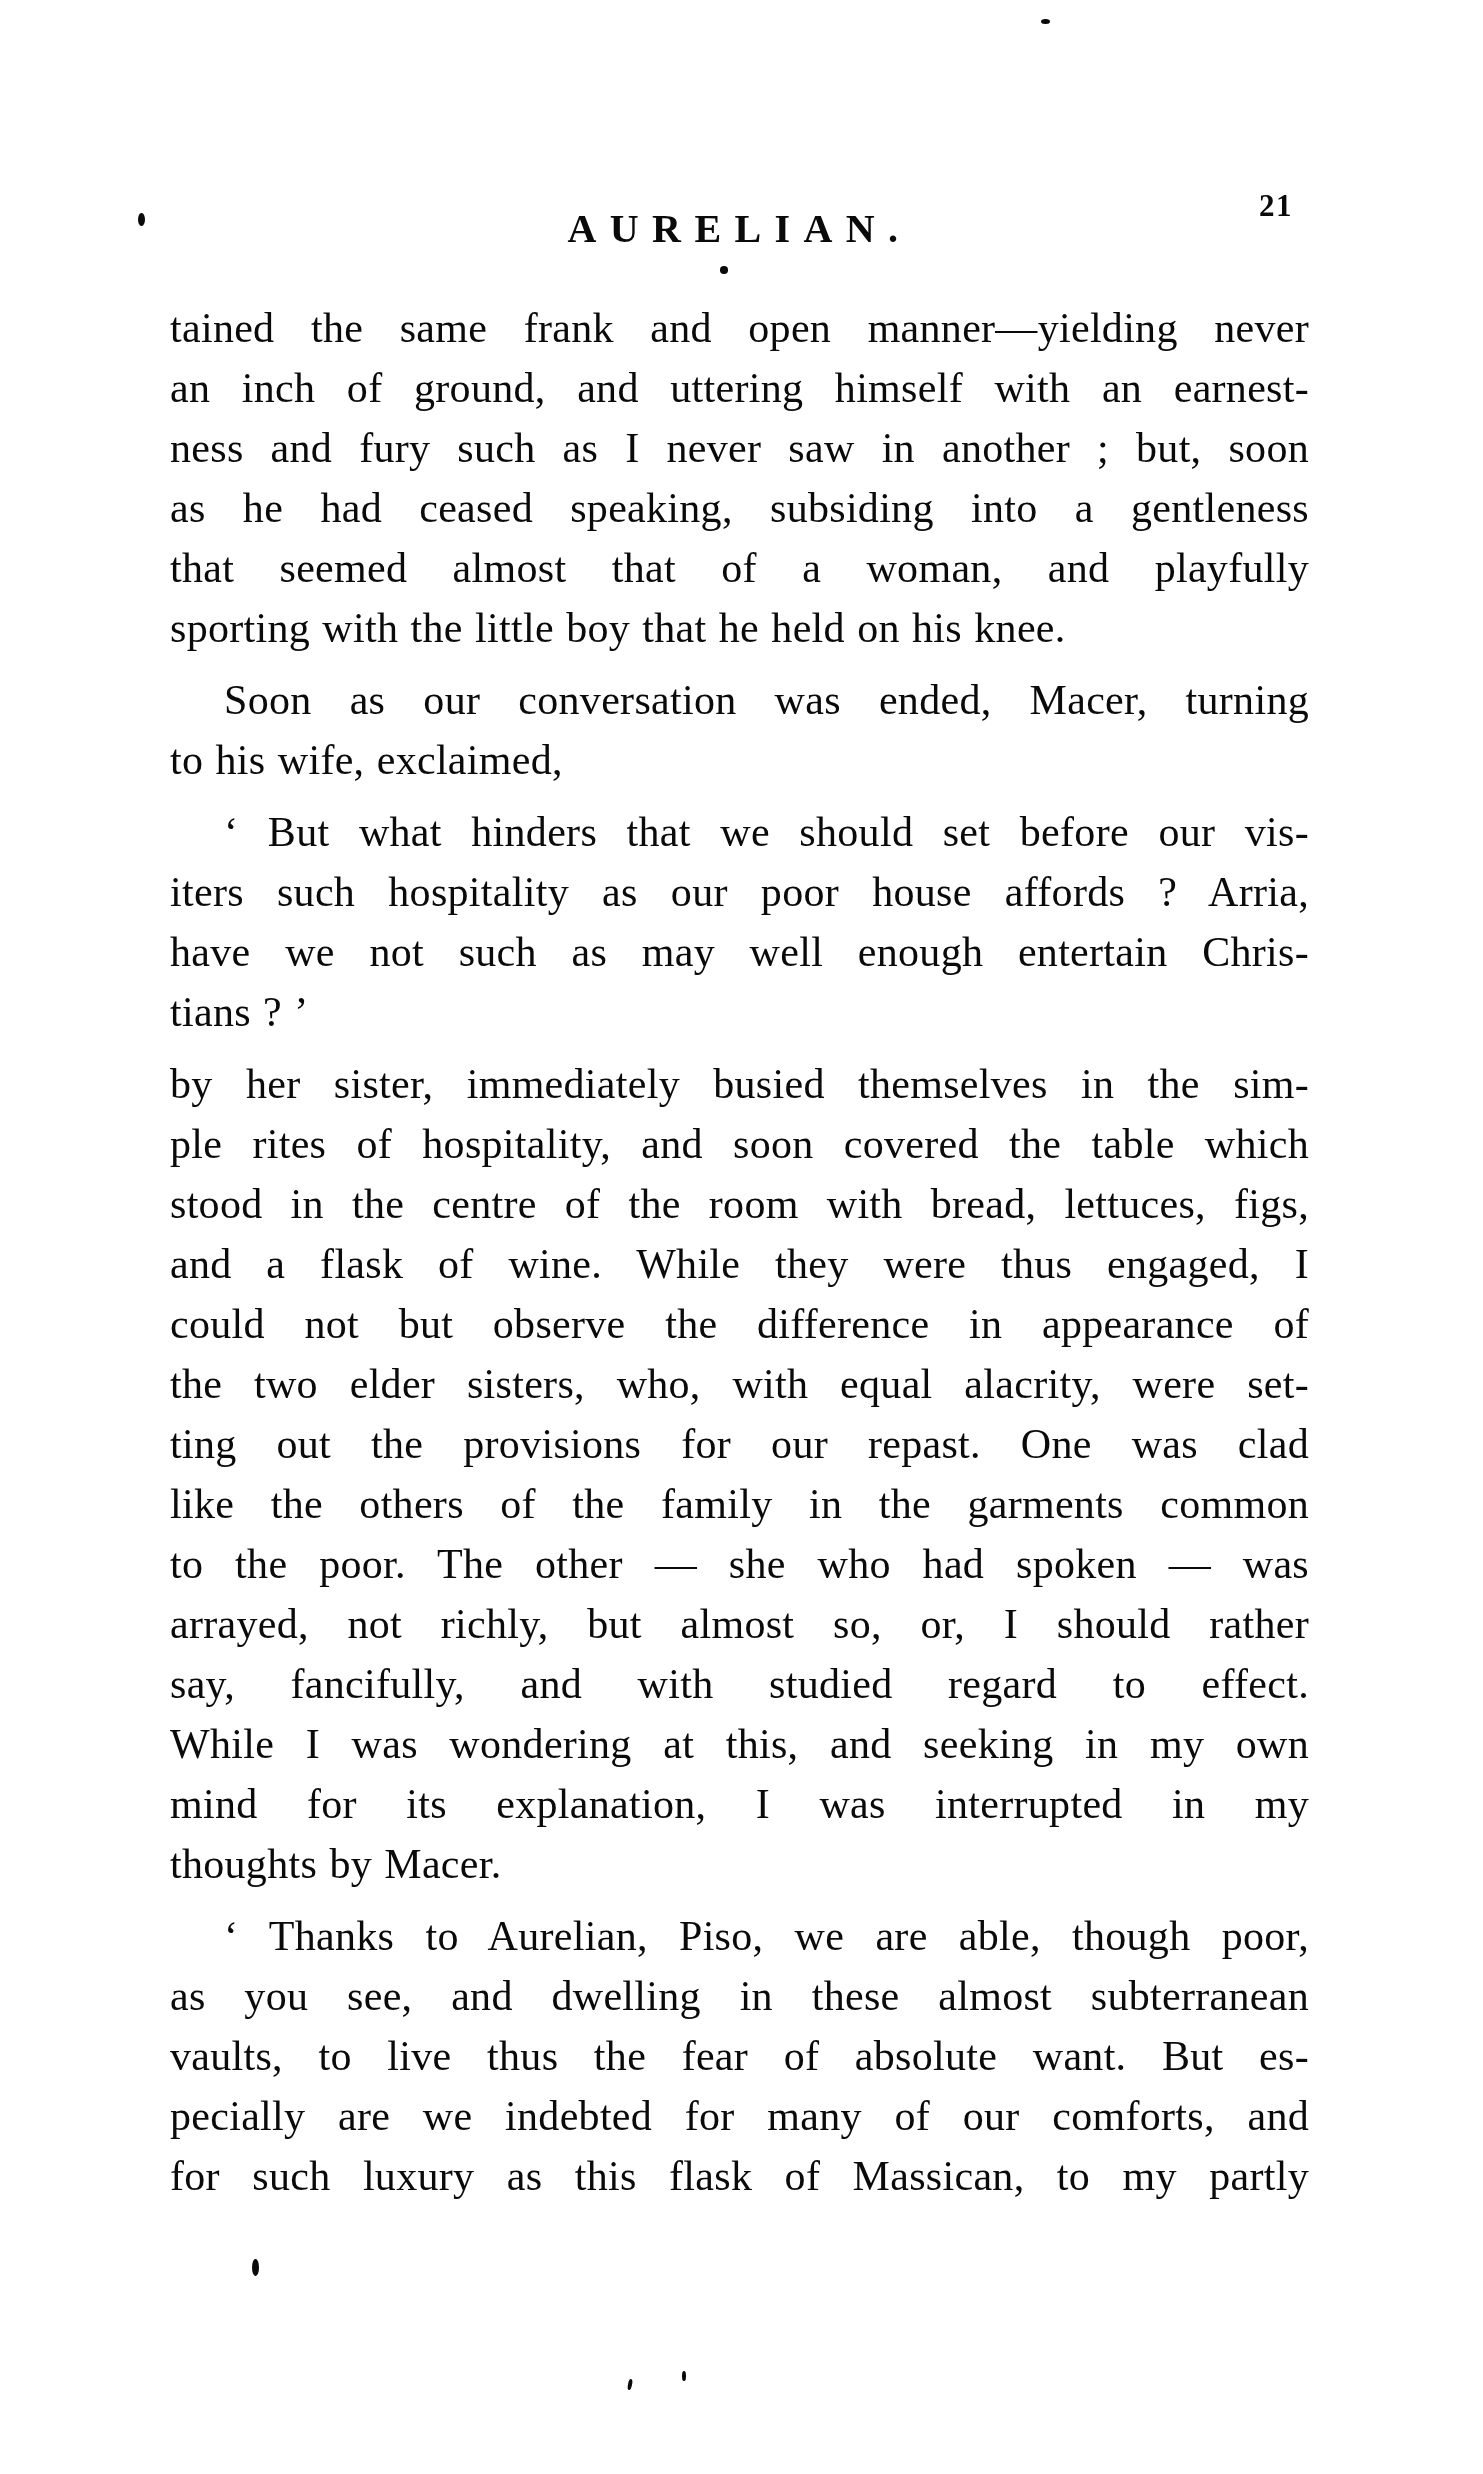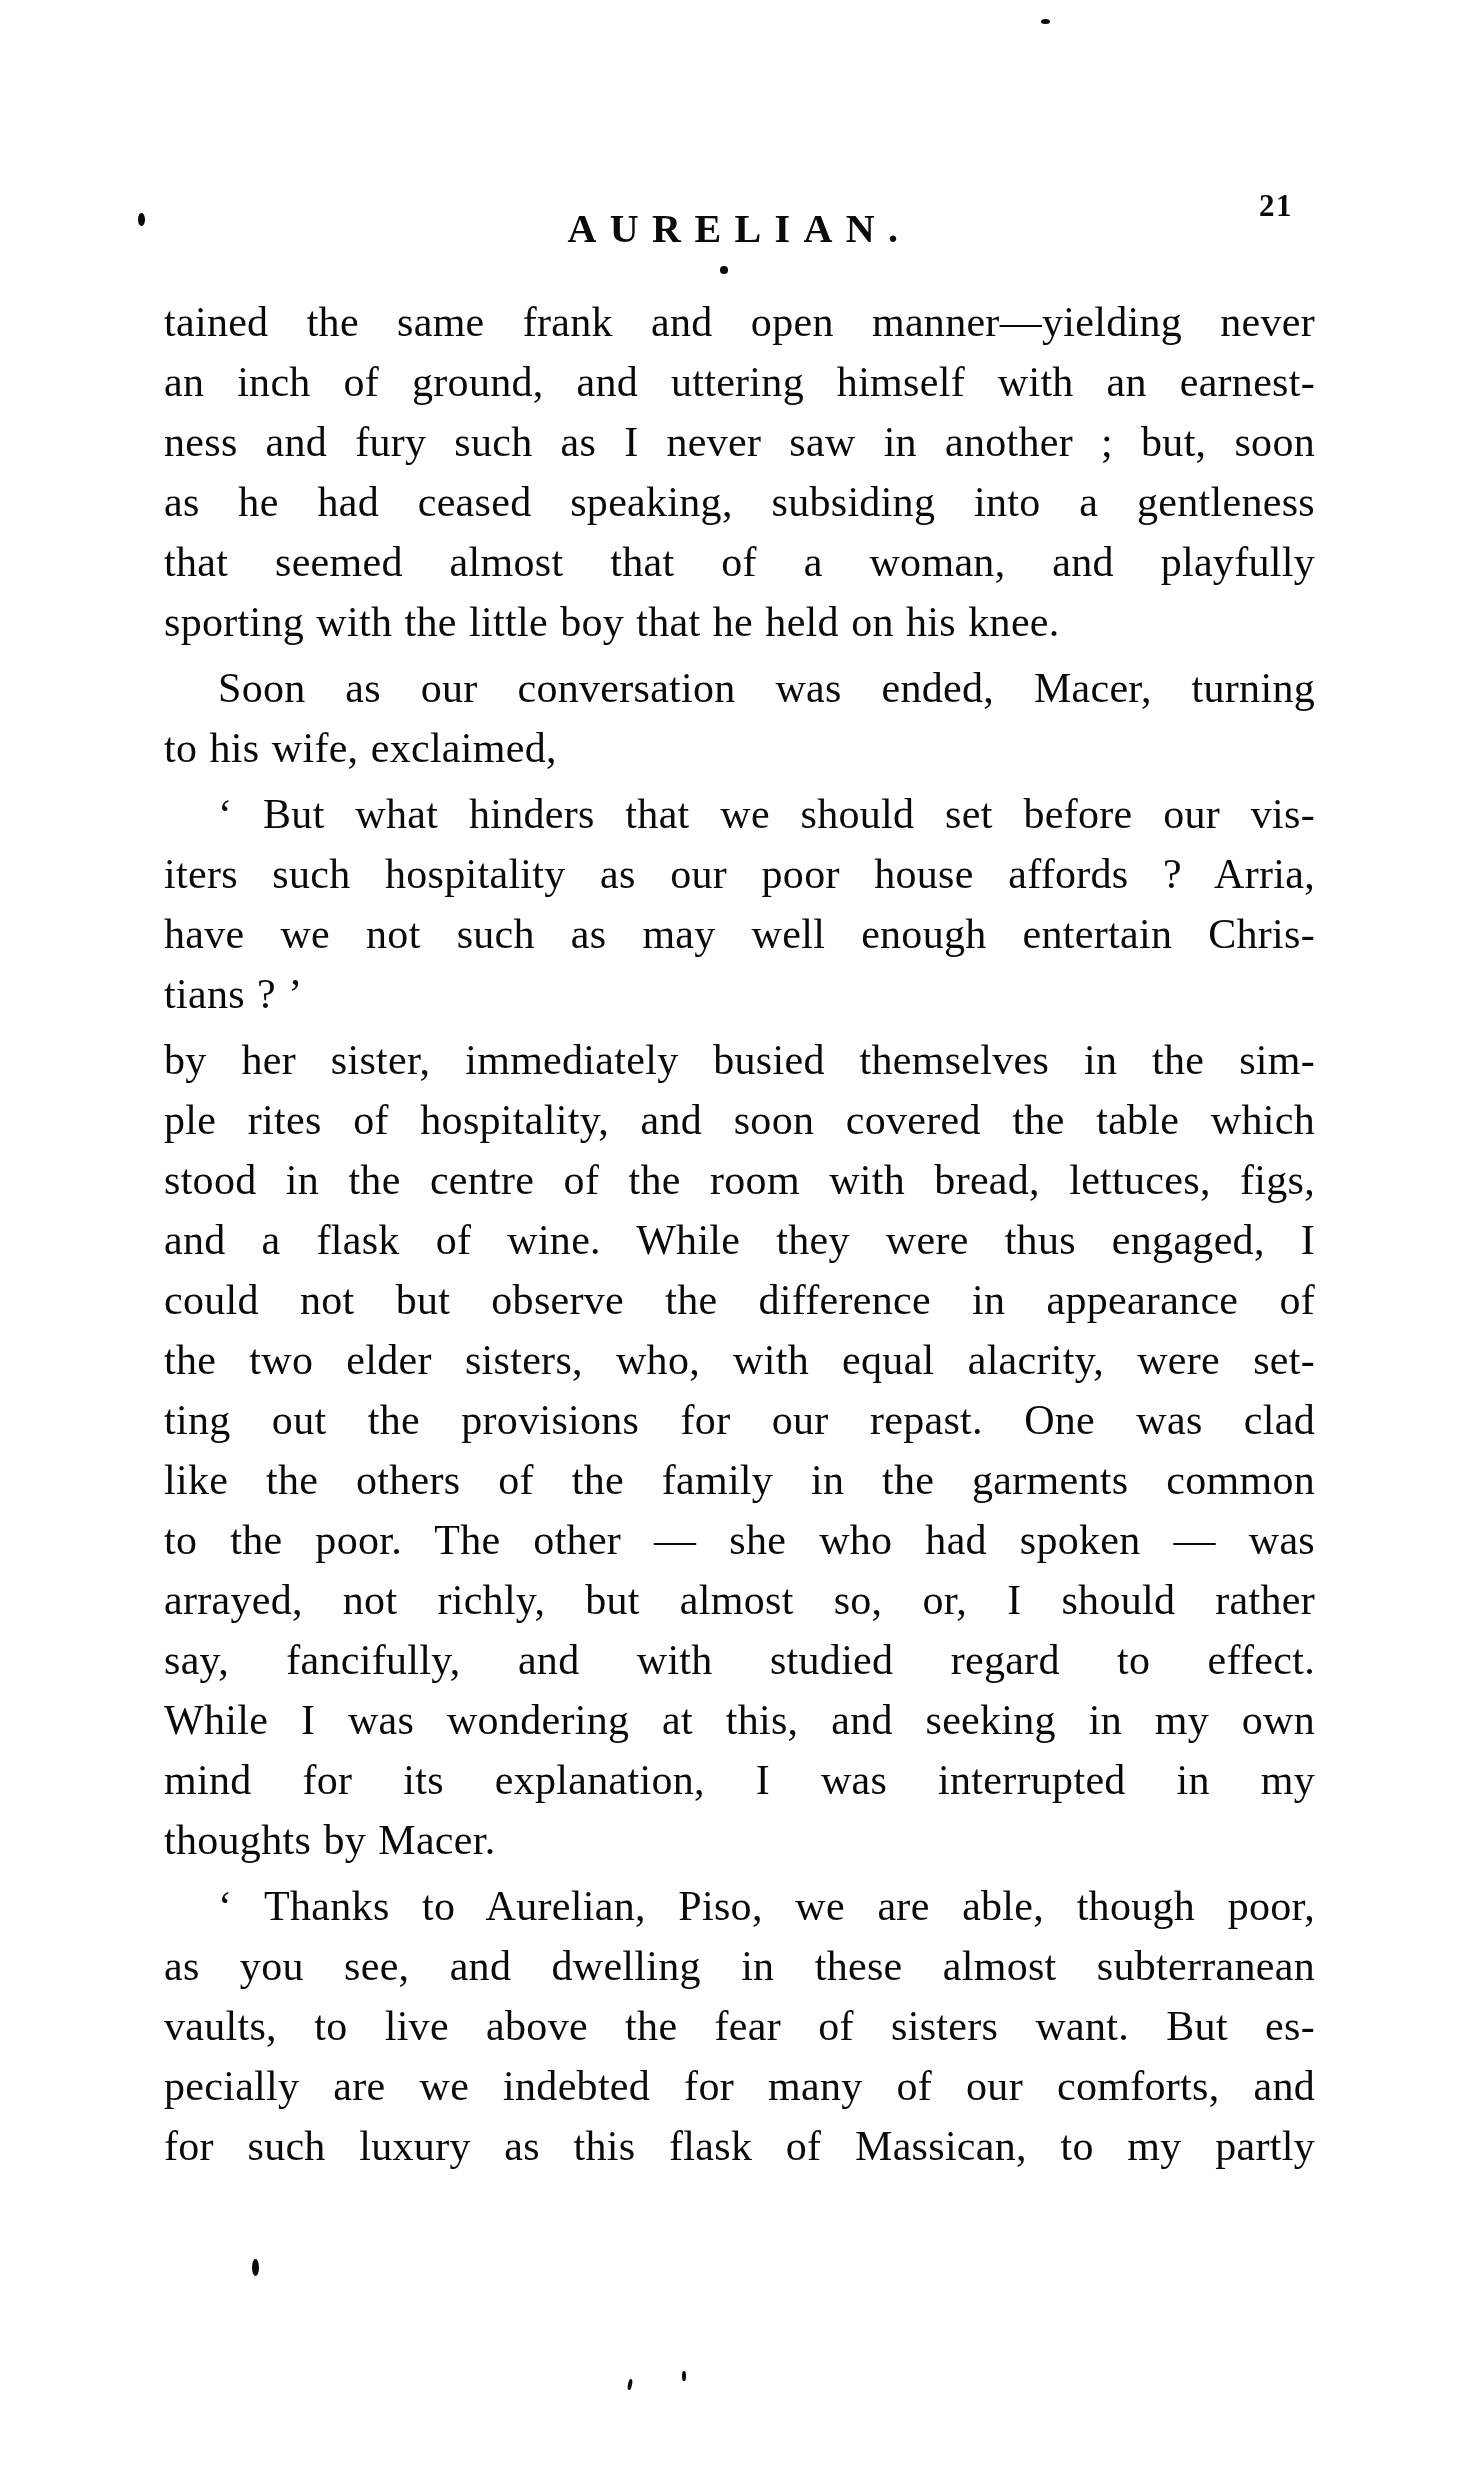--- a/index.html
+++ b/index.html
@@ -42,21 +42,21 @@
   .text-block {
     position: absolute;
     top: 286px;
     left: 158px;
     width: 1163px;
     font-size: 42px;
     line-height: 60px;
     letter-spacing: 0.3px;
     word-spacing: 1.5px;
   }
-  .para { margin: 6px; padding: 0; }
+  .para { margin: 12px; padding: 0; }
   .ln {
     text-align: justify;
     text-align-last: justify;
     text-justify: inter-word;
     white-space: normal;
   }
   .ln.end {
     text-align: center;
     text-align-last: left;
   }
@@ -118,21 +118,21 @@
       <div class="ln">arrayed, not richly, but almost so, or, I should rather</div>
       <div class="ln">say, fancifully, and with studied regard to effect.</div>
       <div class="ln">While I was wondering at this, and seeking in my own</div>
       <div class="ln">mind for its explanation, I was interrupted in my</div>
       <div class="ln end">thoughts by Macer.</div>
     </div>
 
     <div class="para">
       <div class="ln ind">‘ Thanks to Aurelian, Piso, we are able, though poor,</div>
       <div class="ln">as you see, and dwelling in these almost subterranean</div>
-      <div class="ln">vaults, to live above the fear of sisters want. But es-</div>
+      <div class="ln">vaults, to live thus the fear of absolute want. But es-</div>
       <div class="ln">pecially are we indebted for many of our comforts, and</div>
       <div class="ln">for such luxury as this flask of Massican, to my partly</div>
     </div>
 
   </div>
 
   <div class="speck s1"></div>
   <div class="speck s2"></div>
   <div class="speck s3"></div>
   <div class="speck s4"></div>

